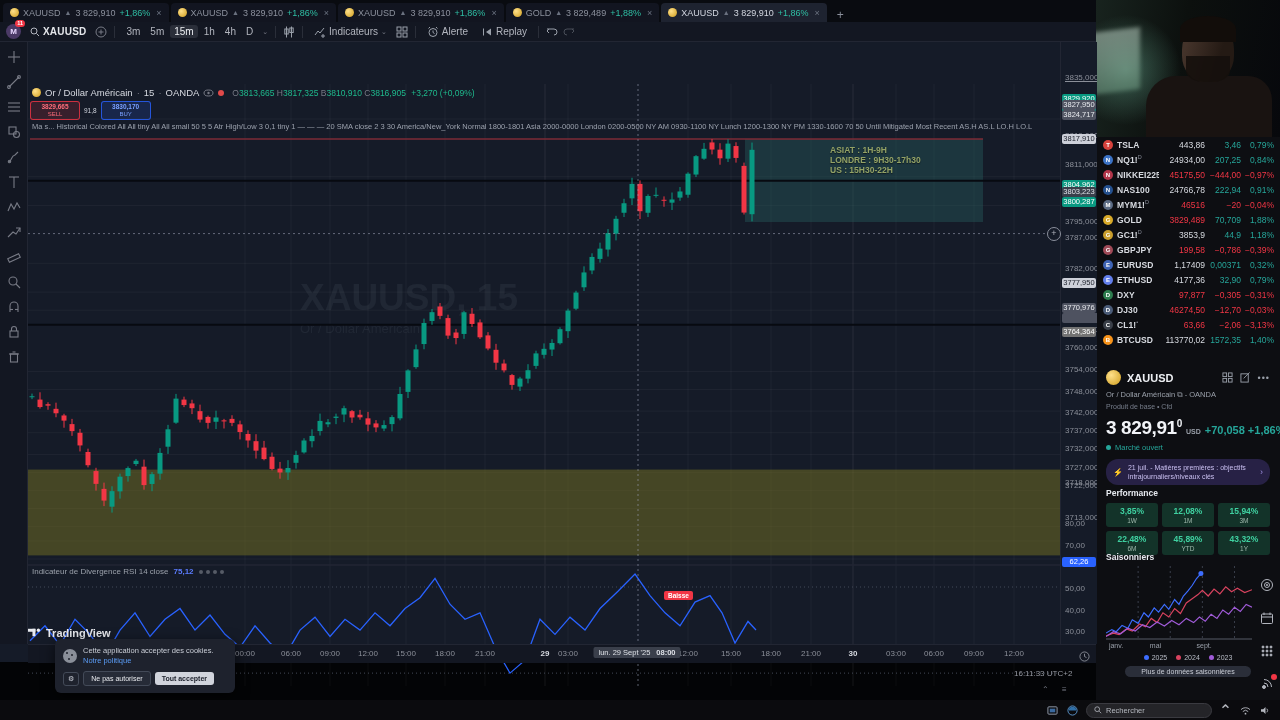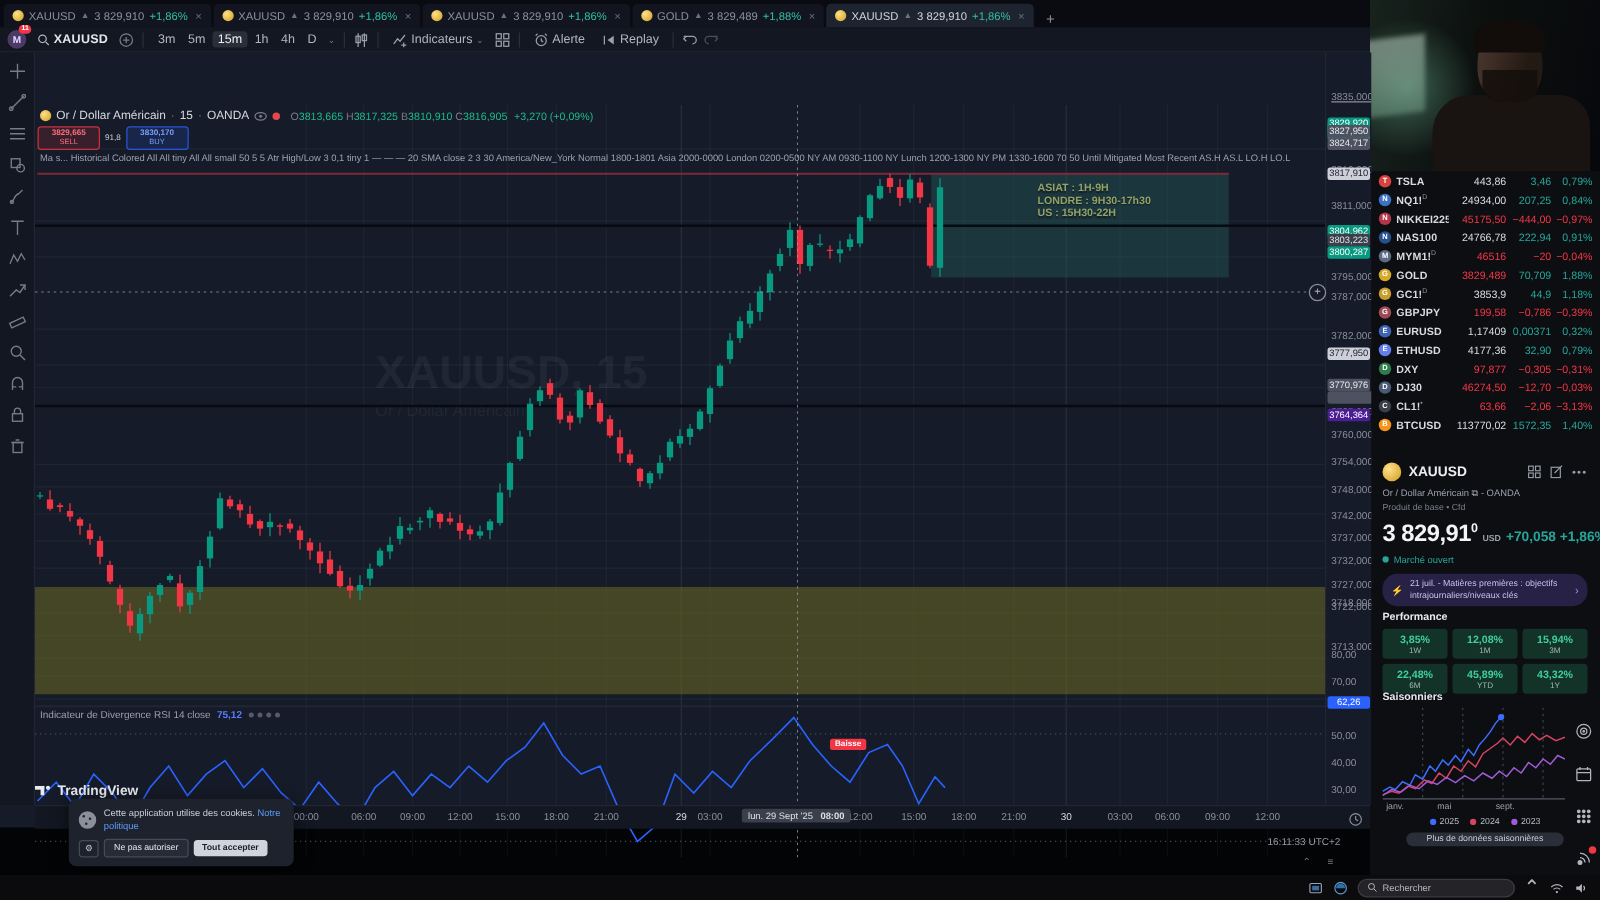--- a/index.html
+++ b/index.html
@@ -54,21 +54,21 @@
   .rsidots{display:flex;gap:3px}
   .rsidots i{width:4px;height:4px;border-radius:50%;background:#565b66}
   .baisse{position:absolute;left:664px;top:549px;z-index:6;background:#f23645;color:#fff;font-size:6.5px;font-weight:bold;padding:1px 4px;border-radius:2px}
   
   .pricescale{position:absolute;left:1060px;top:42px;width:36px;height:602px;background:#151b28;border-left:1px solid #222633;z-index:4;overflow:hidden}
   .pl{position:absolute;left:4px;font-size:8px;color:#8b8f99;white-space:nowrap}
   .pbadge{position:absolute;left:1px;right:1px;border-radius:2px;font-size:7.5px;text-align:center;padding:1px 0;line-height:8px;z-index:3}
   
   .timescale{position:absolute;left:28px;top:644px;width:1068px;height:18px;background:#131722;border-top:1px solid #222633;z-index:5}
   .tl{position:absolute;top:4px;font-size:8px;color:#8b8f99;transform:translateX(-50%);white-space:nowrap}
-  .tl.strong{color:#d6d9e0;font-weight:normal}
+  .tl.strong{color:#d6d9e0;font-weight:bold}
   .tbadge{position:absolute;top:2px;transform:translateX(-50%);background:#3a3f4b;color:#dde0e6;font-size:7.5px;border-radius:2px;padding:1px 5px;display:flex;gap:6px;white-space:nowrap;z-index:6}
   .clockicn{position:absolute;right:6px;top:3px;color:#8b8f99}
   .bottomband{position:absolute;left:0;top:662px;width:1096px;height:38px;background:#030406}
   .utcclock{position:absolute;left:1014px;top:669px;font-size:8px;color:#9598a1;z-index:6}
   .bchev{position:absolute;top:685px;color:#787b86;font-size:8px;z-index:6}
   
   .tvlogo{position:absolute;left:28px;top:626px;z-index:30;display:flex;align-items:center;gap:5px;color:#e8eaee;font-size:11px;font-weight:bold}
   .cookie{position:absolute;left:55px;top:639px;width:180px;z-index:40;background:#1e222d;border-radius:6px;box-shadow:0 4px 14px rgba(0,0,0,.6);padding:7px 8px 7px 8px;box-sizing:border-box}
   .cookie .row1{display:flex;gap:6px}
   .cookie .ck{width:14px;height:14px;border-radius:50%;background:#8a8f99;position:relative;flex:0 0 auto;margin-top:3px}
@@ -613,21 +613,21 @@
         <div class="pbadge" style="background: rgb(8, 153, 129); color: rgb(255, 255, 255); top: 52.3213px;">3829,920<br>03:26</div>
         <div class="pbadge" style="background: rgb(78, 82, 96); color: rgb(232, 234, 238); top: 58.4262px;">3827,950</div>
         <div class="pbadge" style="background: rgb(78, 82, 96); color: rgb(232, 234, 238); top: 68.0862px;">3824,717</div>
         <div class="pbadge" style="background: rgb(205, 208, 217); color: rgb(27, 31, 42); top: 91.6361px;">3817,910</div>
         <div class="pbadge" style="background: rgb(8, 153, 129); color: rgb(255, 255, 255); top: 138.334px;">3804,962</div>
         <div class="pbadge" style="background: rgb(58, 63, 75); color: rgb(223, 226, 232); top: 144.606px;">3803,223</div>
         <div class="pbadge" style="background: rgb(8, 153, 129); color: rgb(255, 255, 255); top: 155.194px;">3800,287</div>
         <div class="pbadge" style="background: rgb(205, 208, 217); color: rgb(27, 31, 42); top: 235.754px;">3777,950</div>
         <div class="pbadge" style="background: rgb(78, 82, 96); color: rgb(232, 234, 238); top: 260.906px;">3770,976</div>
         <div class="pbadge" style="background: rgb(78, 82, 96); color: rgb(232, 234, 238); top: 271.253px; padding-left: 40px;">3768,107</div>
-        <div class="pbadge" style="background: #4c1d95; color: rgb(255, 255, 255); top: 284.753px;">3764,364</div>
+        <div class="pbadge" style="background: #737373; color: rgb(255, 255, 255); top: 284.753px;">3764,364</div>
         <div class="pbadge" style="background: rgb(41, 98, 255); color: rgb(255, 255, 255); top: 514.664px;">62,26</div>
       </div>
 
     <div class="timescale" id="timescale">
       <span class="clockicn"><svg width="11" height="11" viewBox="0 0 12 12">
             <circle cx="6" cy="6" r="5" fill="none" stroke="#8b8f99"></circle>
             <line x1="6" y1="3" x2="6" y2="6" stroke="#8b8f99"></line>
             <line x1="6" y1="6" x2="8.2" y2="7.2" stroke="#8b8f99"></line>
           </svg></span>
     <span class="tl" style="left: 217px;">00:00</span>
@@ -751,21 +751,21 @@
       <span>TradingView</span>
     </div>
 
     <div class="cookie">
       <div class="row1">
         <span class="ck">
             <i style="left:3px;top:3px"></i>
             <i style="left:8px;top:5px"></i>
             <i style="left:5px;top:9px"></i>
           </span>
-        <span class="txt"><span>Cette application utilise des cookies.</span>
+        <span class="txt"><span>Cette application accepter des cookies.</span>
         <span class="lnk">Notre politique</span></span>
       </div>
       <div class="btns">
         <span class="cbtn gear">⚙</span>
         <span class="cbtn deny">Ne pas autoriser</span>
         <span class="cbtn accept">Tout accepter</span>
       </div>
     </div>
   </div>
 

